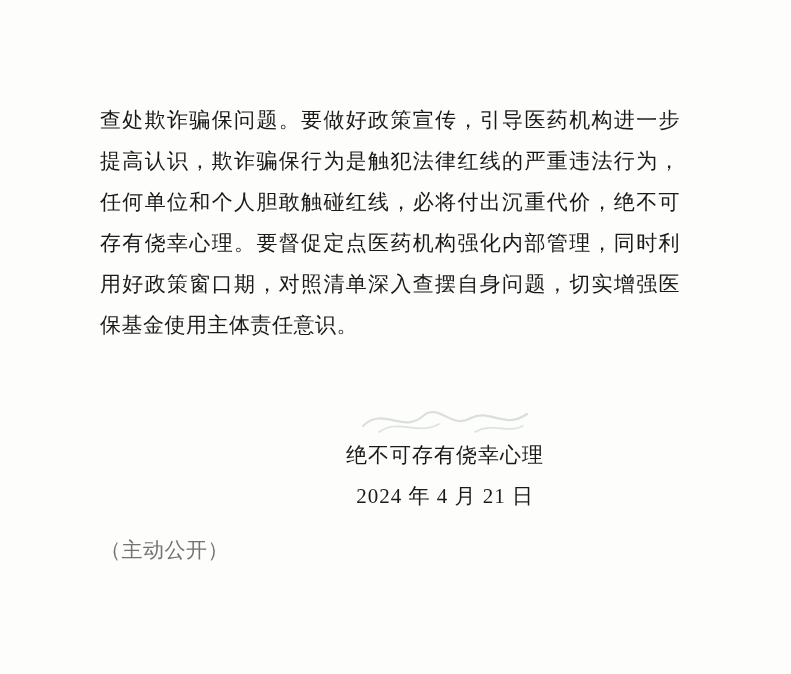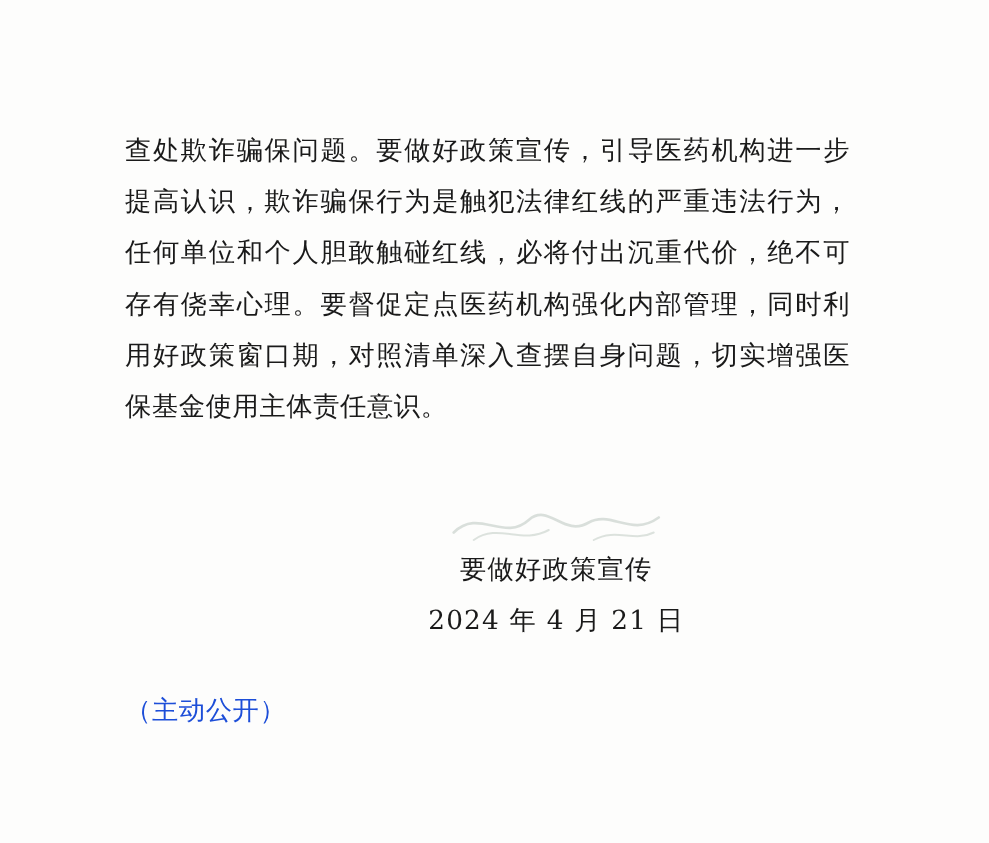--- a/index.html
+++ b/index.html
@@ -12,20 +12,21 @@
     background: #ffffff;
     font-family: "DejaVu Serif", "Liberation Serif", serif;
     color: #191919;
     overflow: hidden;
     position: relative;
   }
   .page {
     position: absolute;
     inset: 0;
     background: #fdfdfc;
+    font-family: Liberation Serif, serif;
   }
   .body-text {
     position: absolute;
     left: 100px;
     top: 100px;
     width: 580px;
     font-size: 21px;
     line-height: 41px;
     letter-spacing: 0.5px;
     text-align: justify;
@@ -52,24 +53,24 @@
     padding-left: 110px;
   }
   .date-line {
     display: block;
     letter-spacing: 1px;
     padding-left: 110px;
   }
   .disclosure {
     position: absolute;
     left: 100px;
-    top: 554px;
+    top: 536px;
     font-size: 21px;
     letter-spacing: 0.5px;
-    color: #1d4ed8;
+    color: #737373;
     text-align: right;
   }
   .watermark {
     position: absolute;
     left: 355px;
     top: 400px;
     width: 200px;
     height: 40px;
     pointer-events: none;
     opacity: 0.22;
@@ -89,19 +90,19 @@
 
   <div class="watermark">
     <svg width="200" height="40" viewBox="0 0 200 40" xmlns="http://www.w3.org/2000/svg">
       <path d="M8 26 C28 6, 48 34, 68 16 C84 2, 96 30, 116 18 C134 8, 150 30, 172 14" fill="none" stroke="#5f7a6a" stroke-width="2.2" stroke-linecap="round"></path>
       <path d="M24 32 C44 18, 62 36, 84 24" fill="none" stroke="#6b8575" stroke-width="1.6" stroke-linecap="round"></path>
       <path d="M120 32 C138 22, 152 34, 168 26" fill="none" stroke="#6b8575" stroke-width="1.6" stroke-linecap="round"></path>
     </svg>
   </div>
 
   <div class="signature-block">
-    <span class="signature-line">要做好政策宣传</span>
+    <span class="signature-line">绝不可存有侥幸心理</span>
     <span class="date-line">2024 年 4 月 21 日</span>
   </div>
 
   <div class="disclosure">（主动公开）</div>
 
 </div>
 
 </body></html>

